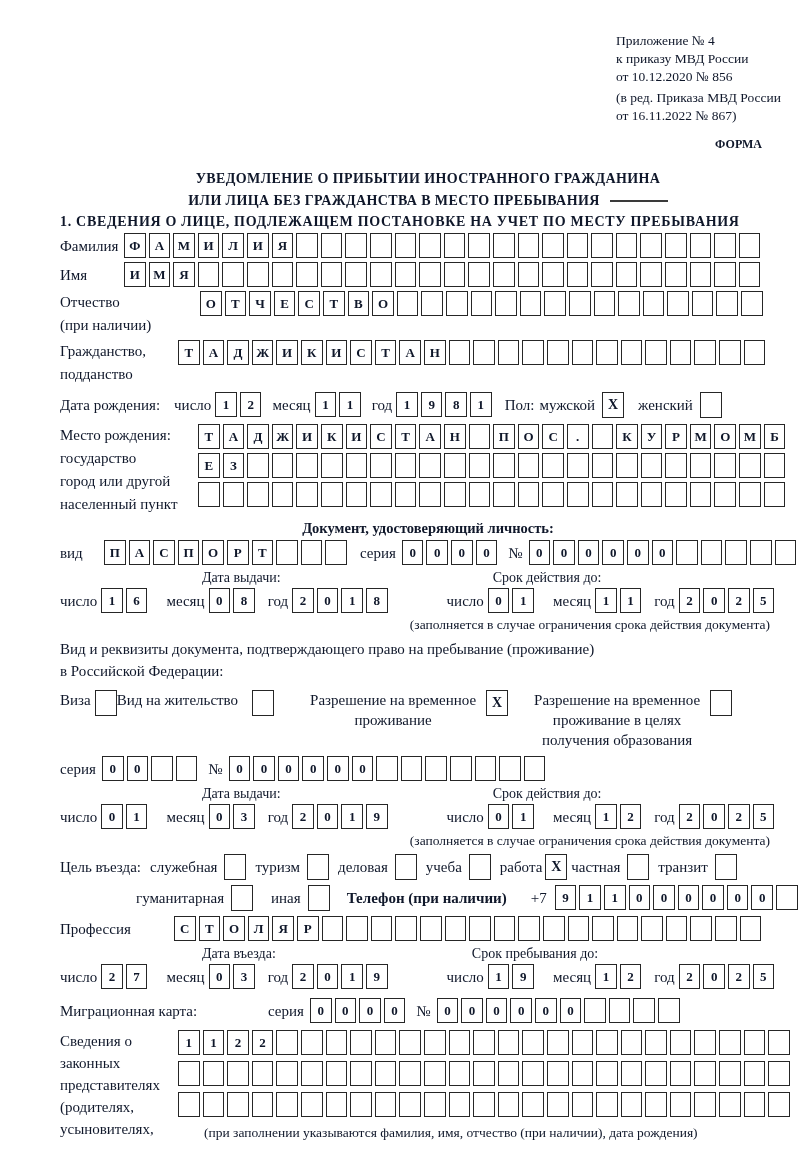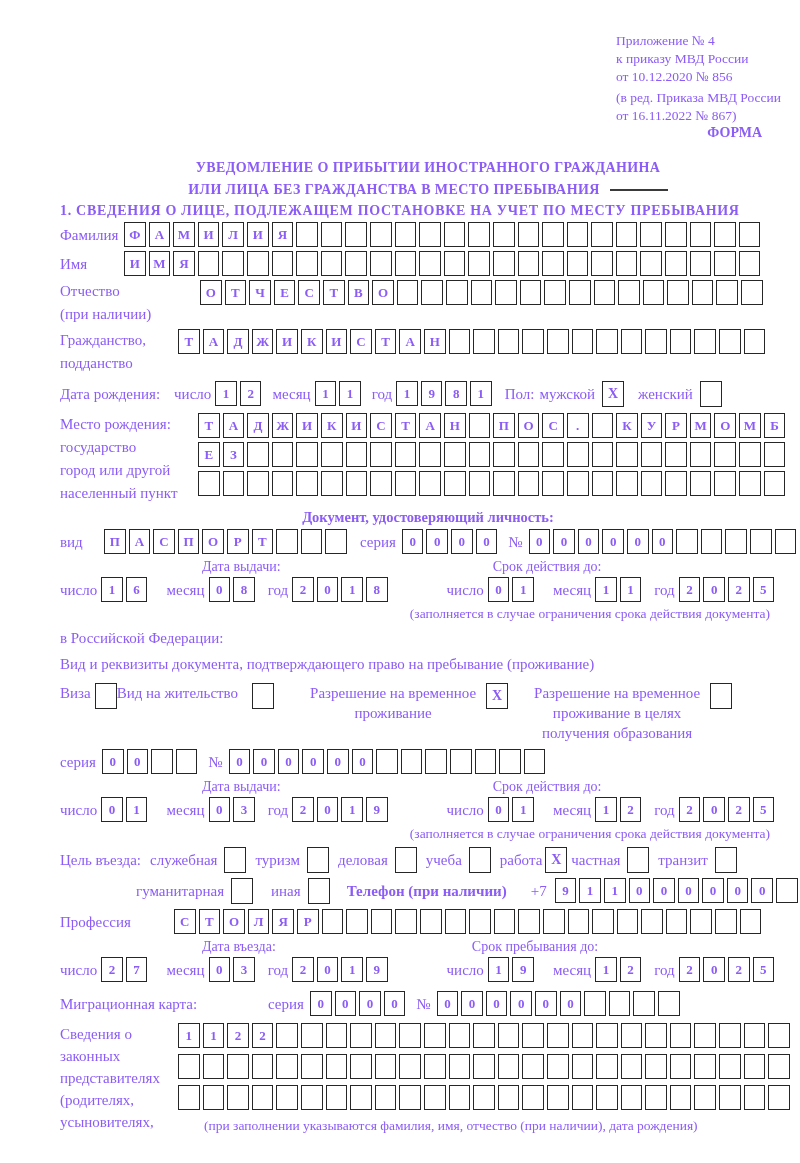--- a/index.html
+++ b/index.html
@@ -1,24 +1,24 @@
 <!DOCTYPE html>
 <html><head>
 <meta charset="utf-8">
 <style>
   html,body { margin:0; padding:0; background:#ffffff; }
   .page {
     width:800px; height:1163px; box-sizing:border-box; position:relative;
-    background:#ffffff; color:#8b5cf6; overflow:hidden;
+    background:#ffffff; color:#0f172a; overflow:hidden;
     font-family:"Liberation Serif","DejaVu Serif",serif;
     padding:32px 4px 8px 60px; font-size:15px;
   }
   .appendix { margin-left:556px; font-size:13.5px; line-height:18px; }
   .appendix .ed { margin-top:3px; }
-  .forma { text-align:right; padding-right:34px; font-weight:bold; font-size:14px; }
+  .forma { text-align:right; padding-right:34px; font-weight:bold; font-size:12px; margin-top:12px; }
   .title { text-align:center; font-weight:bold; font-size:14px; line-height:22px; margin-top:16px; letter-spacing:0.4px; }
   .tline { display:inline-block; width:58px; border-bottom:2px solid #3a3a3a; margin-left:10px; transform:translateY(-3px); }
   .s1head { font-weight:bold; font-size:14px; margin-top:2px; letter-spacing:0.7px; white-space:nowrap; }
 
   .frow { display:flex; align-items:flex-start; margin-top:3px; }
   .lab { flex-shrink:0; line-height:26px; }
   .labcol { flex-shrink:0; line-height:23px; }
   .labcol div { line-height:23px; }
   .cells { display:flex; flex-shrink:0; }
   .cellrows .cells { margin-bottom:4px; }
@@ -404,22 +404,22 @@
     <span class="dl gap-y">год</span>
     <span class="cells">
         <span class="cell">2</span>
         <span class="cell">0</span>
         <span class="cell">2</span>
         <span class="cell">5</span>
       </span>
   </div>
   <div class="valnote">(заполняется в случае ограничения срока действия документа)</div>
 
+  <div class="intro">Вид и реквизиты документа, подтверждающего право на пребывание (проживание)</div>
   <div class="intro" style="margin-top:0;">в Российской Федерации:</div>
-  <div class="intro">Вид и реквизиты документа, подтверждающего право на пребывание (проживание)</div>
 
   <div class="optrow">
     <span class="opt">
       <span class="optlab">Виза</span>
       <span class="cbox" style="margin-left:4px;"></span>
     </span>
     <span class="opt o2">
       <span class="optlab">Вид на жительство</span>
       <span class="cbox ml14"></span>
     </span>

